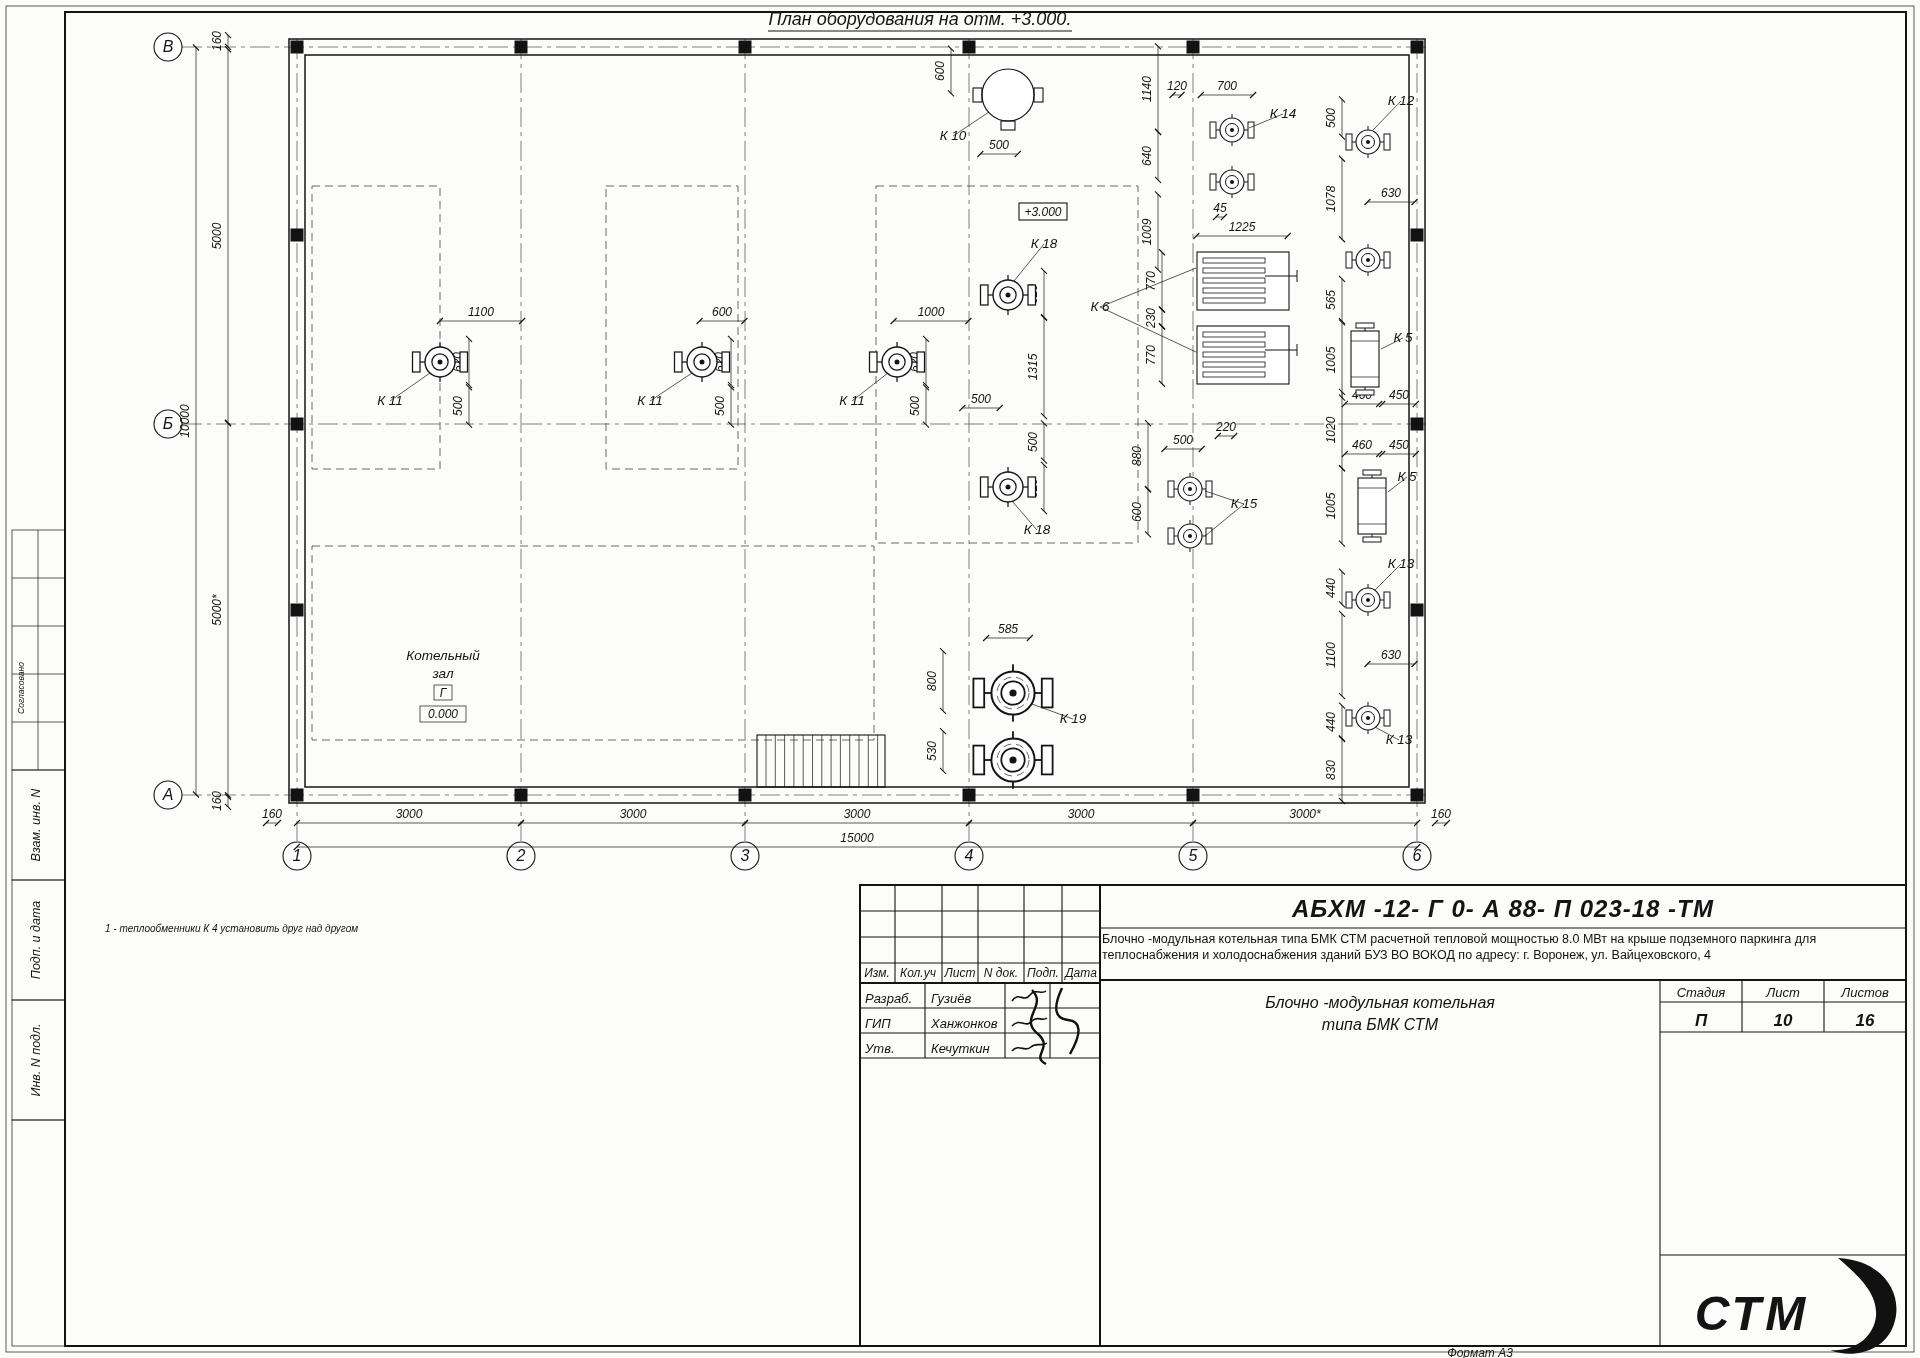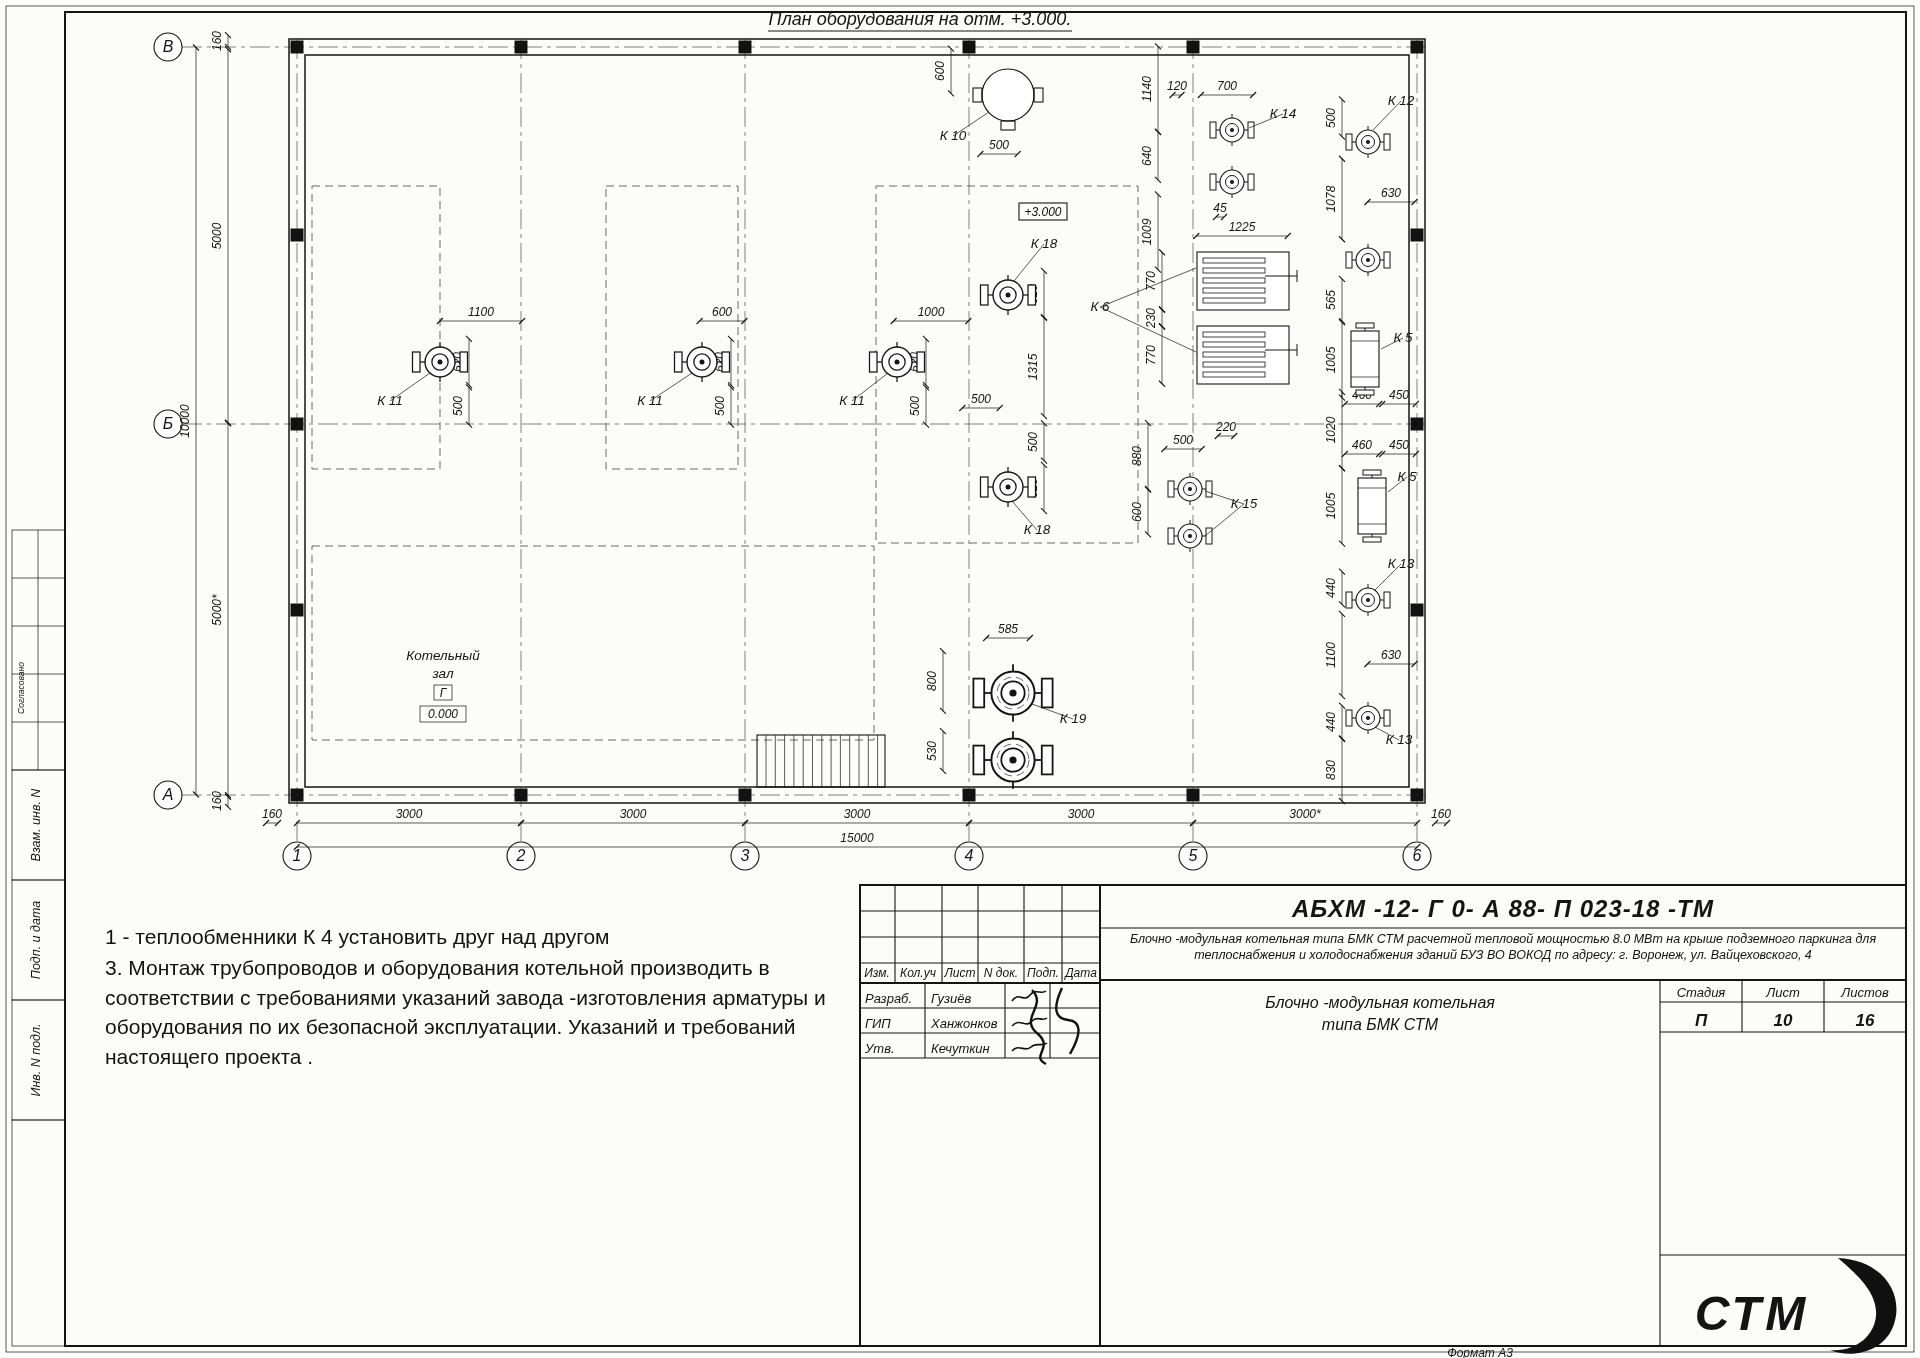--- a/index.html
+++ b/index.html
@@ -23,23 +23,23 @@
   .tb-s{font-size:12px}
   .tb-r{font-size:13px}
   .tb-v{font-size:17px;font-weight:bold}
   .obj-t{font-size:16px}
   .doc-t{font-size:24px;font-weight:bold;letter-spacing:1px}
   .side-t{font-size:12.5px}
   .tiny-t{font-size:8.5px;fill:#555}
   .logo-t{font-size:48px;font-weight:bold;font-style:normal;letter-spacing:4px}
   .sig{stroke:#111;stroke-width:1.6;fill:none}
   .sigbold{stroke:#111;stroke-width:2.4;fill:none}
-  #notes{position:absolute;left:105px;top:922px;width:762px;font-size:21px;color:#121212;line-height:1.4}
+  #notes{position:absolute;left:105px;top:922px;width:762px;font-size:10px;font-style:italic;color:#121212;line-height:1.4}
   #notes p{margin:0 0 2px 0}
-  #tb-desc{position:absolute;left:1102px;top:931px;width:802px;height:48px;font-size:12.5px;font-style:italic;color:#121212;text-align:center;line-height:1.3}
+  #tb-desc{position:absolute;left:1102px;top:931px;width:802px;height:48px;font-size:12.5px;color:#121212;text-align:left;line-height:1.3}
 </style>
 </head>
 <body>
 
 <div id="sheet">
 
 <svg id="dwg" width="1920" height="1358" viewBox="0 0 1920 1358">
   <defs>
     <marker id="tick" markerWidth="10" markerHeight="10" refX="5" refY="5" orient="auto" markerUnits="userSpaceOnUse">
       <line x1="2" y1="8" x2="8" y2="2" stroke="#141414" stroke-width="1.1"></line>
@@ -447,18 +447,17 @@
 
     <text x="1752" y="1330" class="logo-t" text-anchor="middle">СТМ</text>
     <path d="M1838,1258 c45,2 66,36 56,66 c-8,26 -40,36 -64,26 c26,2 44,-14 46,-34 c2,-24 -20,-42 -38,-58 z" fill="#111"></path>
   </g>
 
   <text x="1480" y="1357" class="dim-t" text-anchor="middle">Формат А3</text>
 </svg>
 
 <div id="notes">
   <p>1 - теплообменники К 4  установить друг над другом</p>
-  <p>3.  Монтаж трубопроводов и оборудования котельной производить в соответствии с требованиями указаний завода -изготовления арматуры и оборудования по их безопасной эксплуатации.   Указаний и требований настоящего проекта .</p>
 </div>
 
 <div id="tb-desc">Блочно -модульная котельная типа БМК СТМ расчетной тепловой мощностью  8.0 МВт на крыше подземного паркинга для теплоснабжения и холодоснабжения зданий БУЗ ВО ВОКОД по адресу: г. Воронеж, ул. Вайцеховского, 4</div>
 
 </div>
 
 </body></html>

